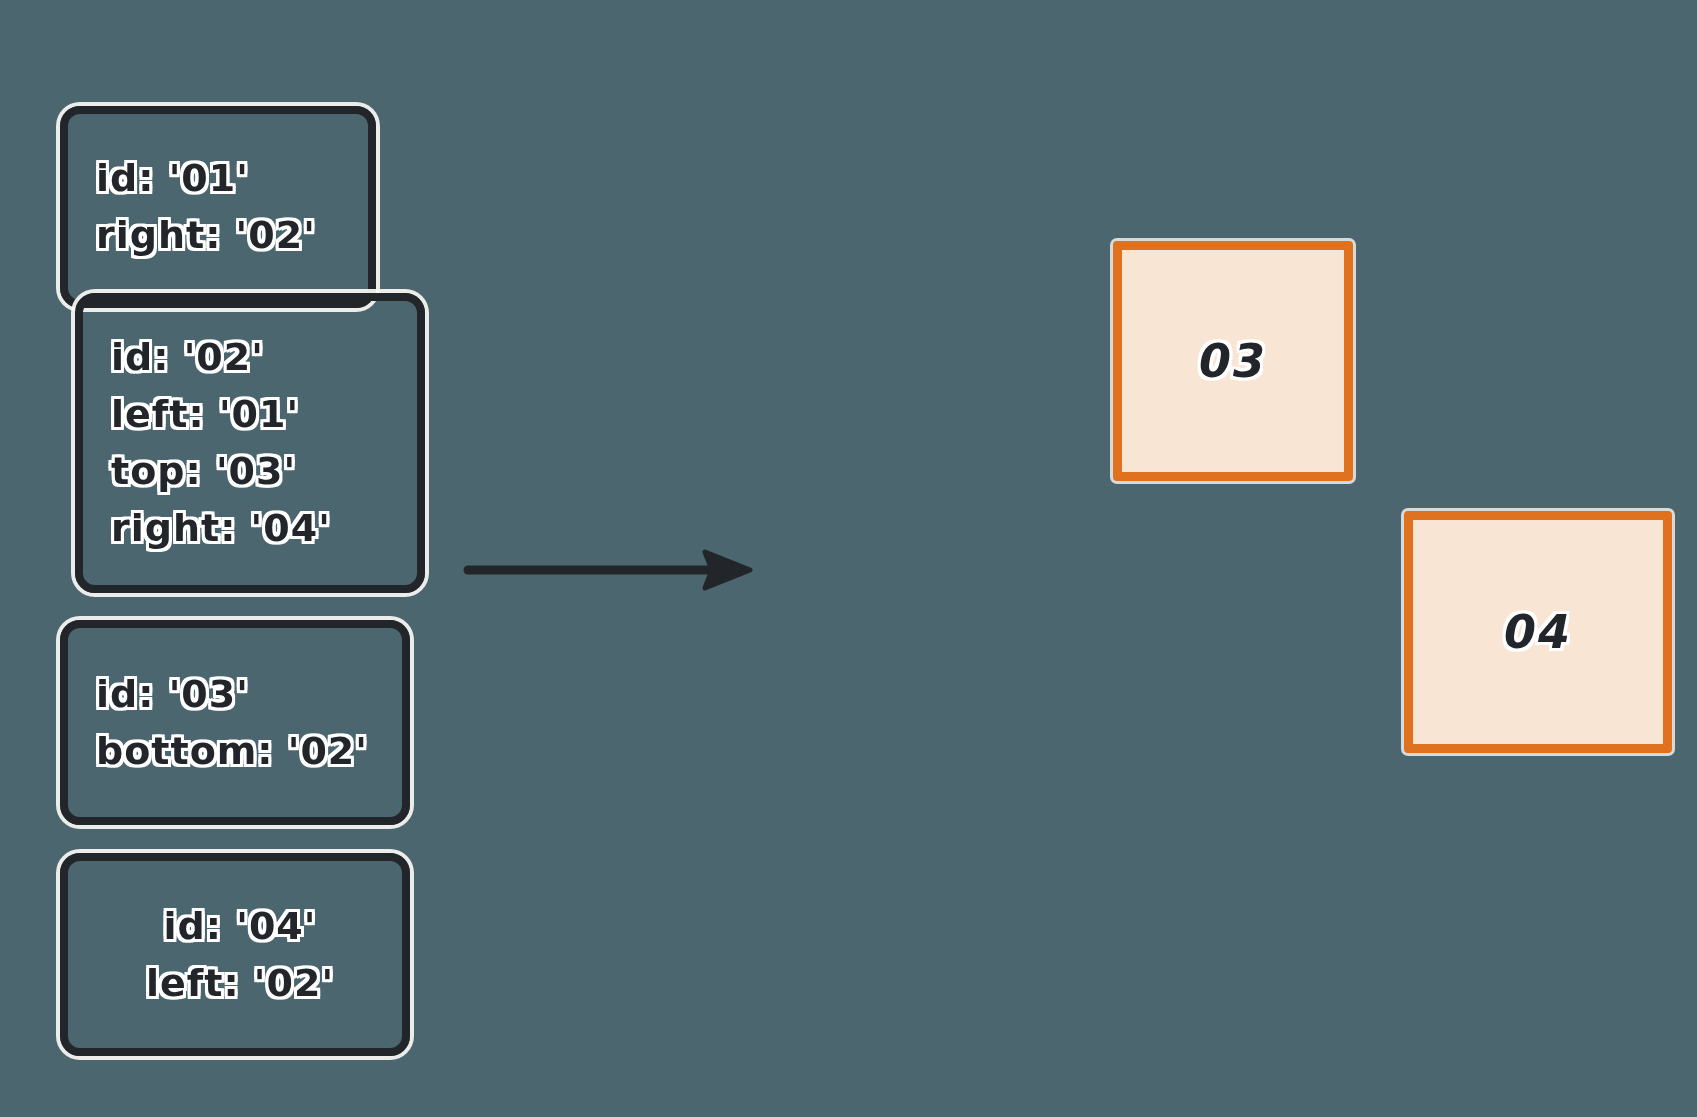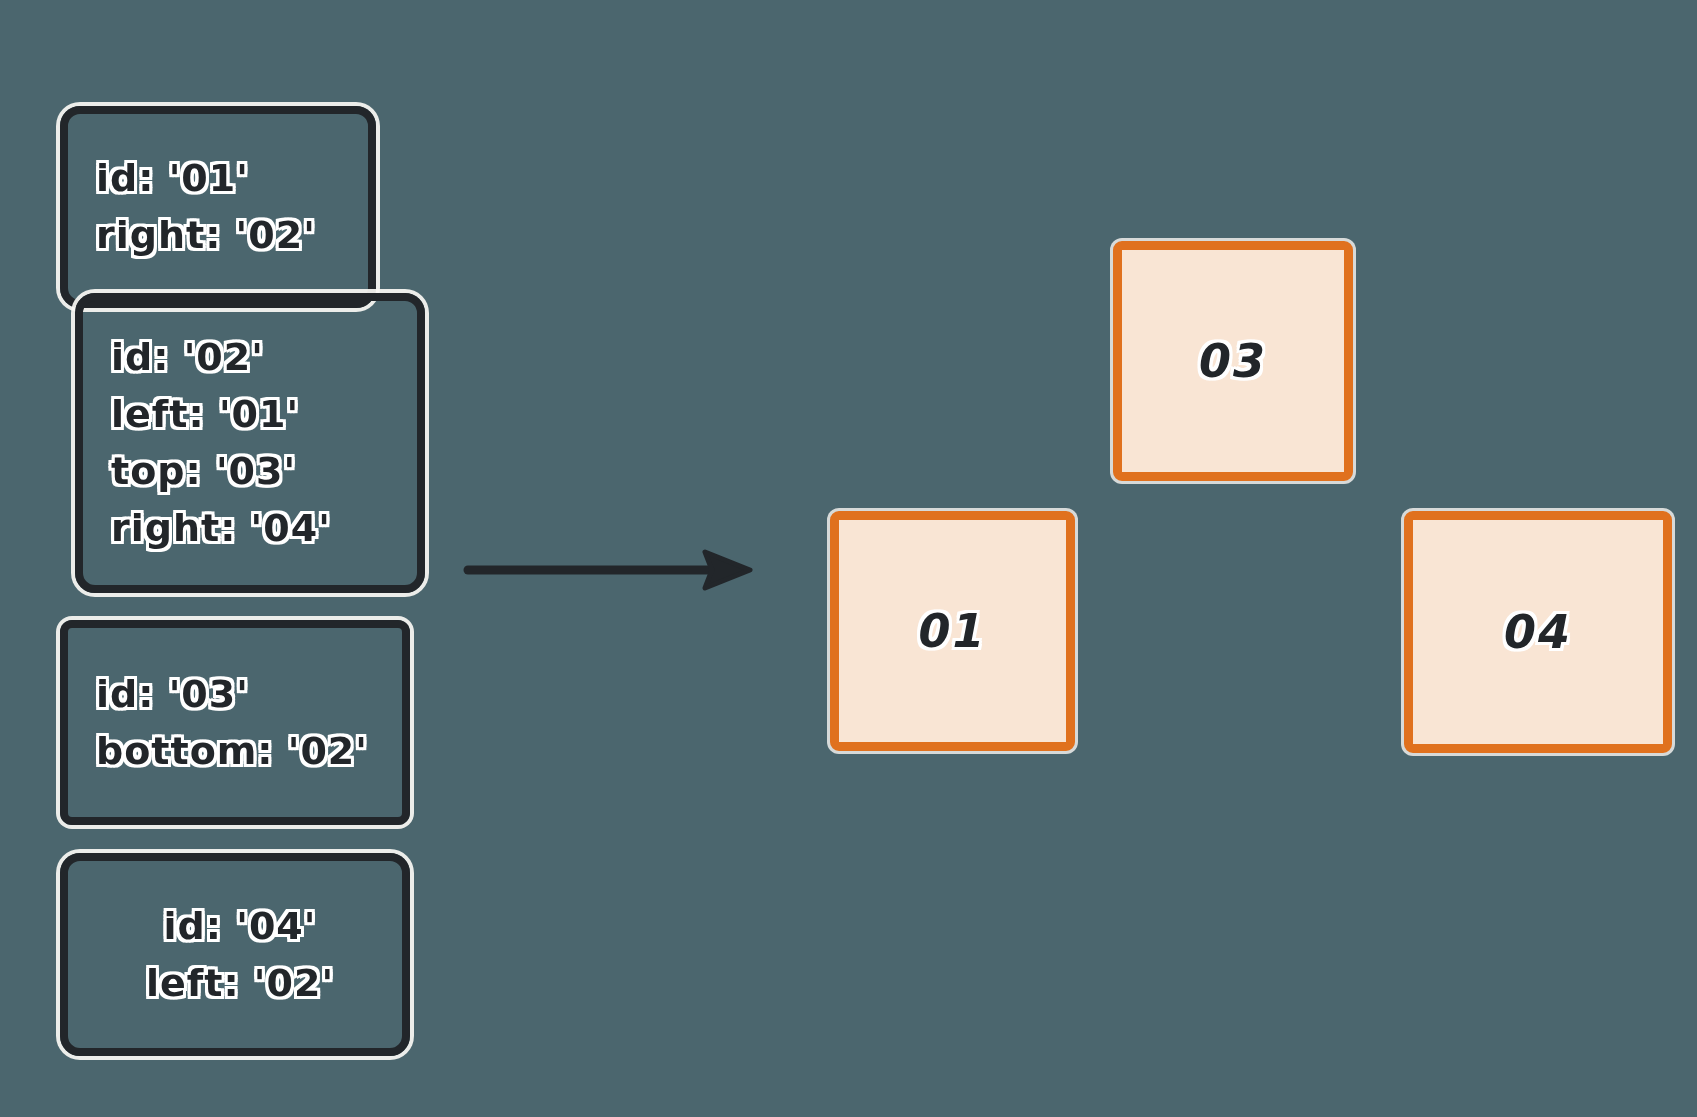--- a/index.html
+++ b/index.html
@@ -39,38 +39,38 @@
     color: var(--ink, #22262A);
     white-space: nowrap;
     text-shadow:
       -3px -3px 0 #fff,  3px -3px 0 #fff,
       -3px  3px 0 #fff,  3px  3px 0 #fff,
       -3px  0   0 #fff,  3px  0   0 #fff,
        0   -3px 0 #fff,  0    3px 0 #fff;
   }
   #card-a { left: 60px;  top: 58px;  width: 316px; height: 202px; margin-top: 48px; }
   #card-b { left: 75px;  top: 293px; width: 350px; height: 300px; }
-  #card-c { left: 60px;  top: 620px; width: 350px; height: 205px; border-radius: 12px; }
+  #card-c { left: 60px;  top: 620px; width: 350px; height: 205px; }
   #card-d { left: 60px;  top: 853px; width: 350px; height: 203px; align-items: center; }
 
   
   .arrow-wrap {
     position: absolute;
     left: 455px;
     top: 545px;
     width: 310px;
     height: 50px;
   }
 
   
   .node {
     position: absolute;
     box-sizing: border-box;
     border: 9px solid var(--orange, #E0711E);
-    border-radius: 9px;
+    border-radius: 4px;
     background: var(--peach, #F9E5D4);
     box-shadow: 0 0 0 3px rgba(250, 248, 244, 0.8);
     display: flex;
     align-items: center;
     justify-content: center;
     text-align: right;
   }
   .node-label {
     font-size: 46px;
     font-weight: bold;
@@ -119,22 +119,19 @@
     <svg width="310" height="50" viewBox="0 0 310 50" xmlns="http://www.w3.org/2000/svg">
       <line x1="13" y1="25" x2="258" y2="25" stroke="#22262A" stroke-width="9" stroke-linecap="round"></line>
       <path d="M250 7 L295 25 L250 43 L257 25 Z" fill="#22262A" stroke="#22262A" stroke-width="5" stroke-linejoin="round"></path>
     </svg>
   </div>
 
   <div class="node" id="node-03">
     <span class="node-label">03</span>
   </div>
 
-  <div class="node" id="node-01">
-    <span class="node-label">01</span>
-  </div>
 
 
   <div class="node" id="node-04">
     <span class="node-label">04</span>
   </div>
 
 </div>
 
 </body></html>

